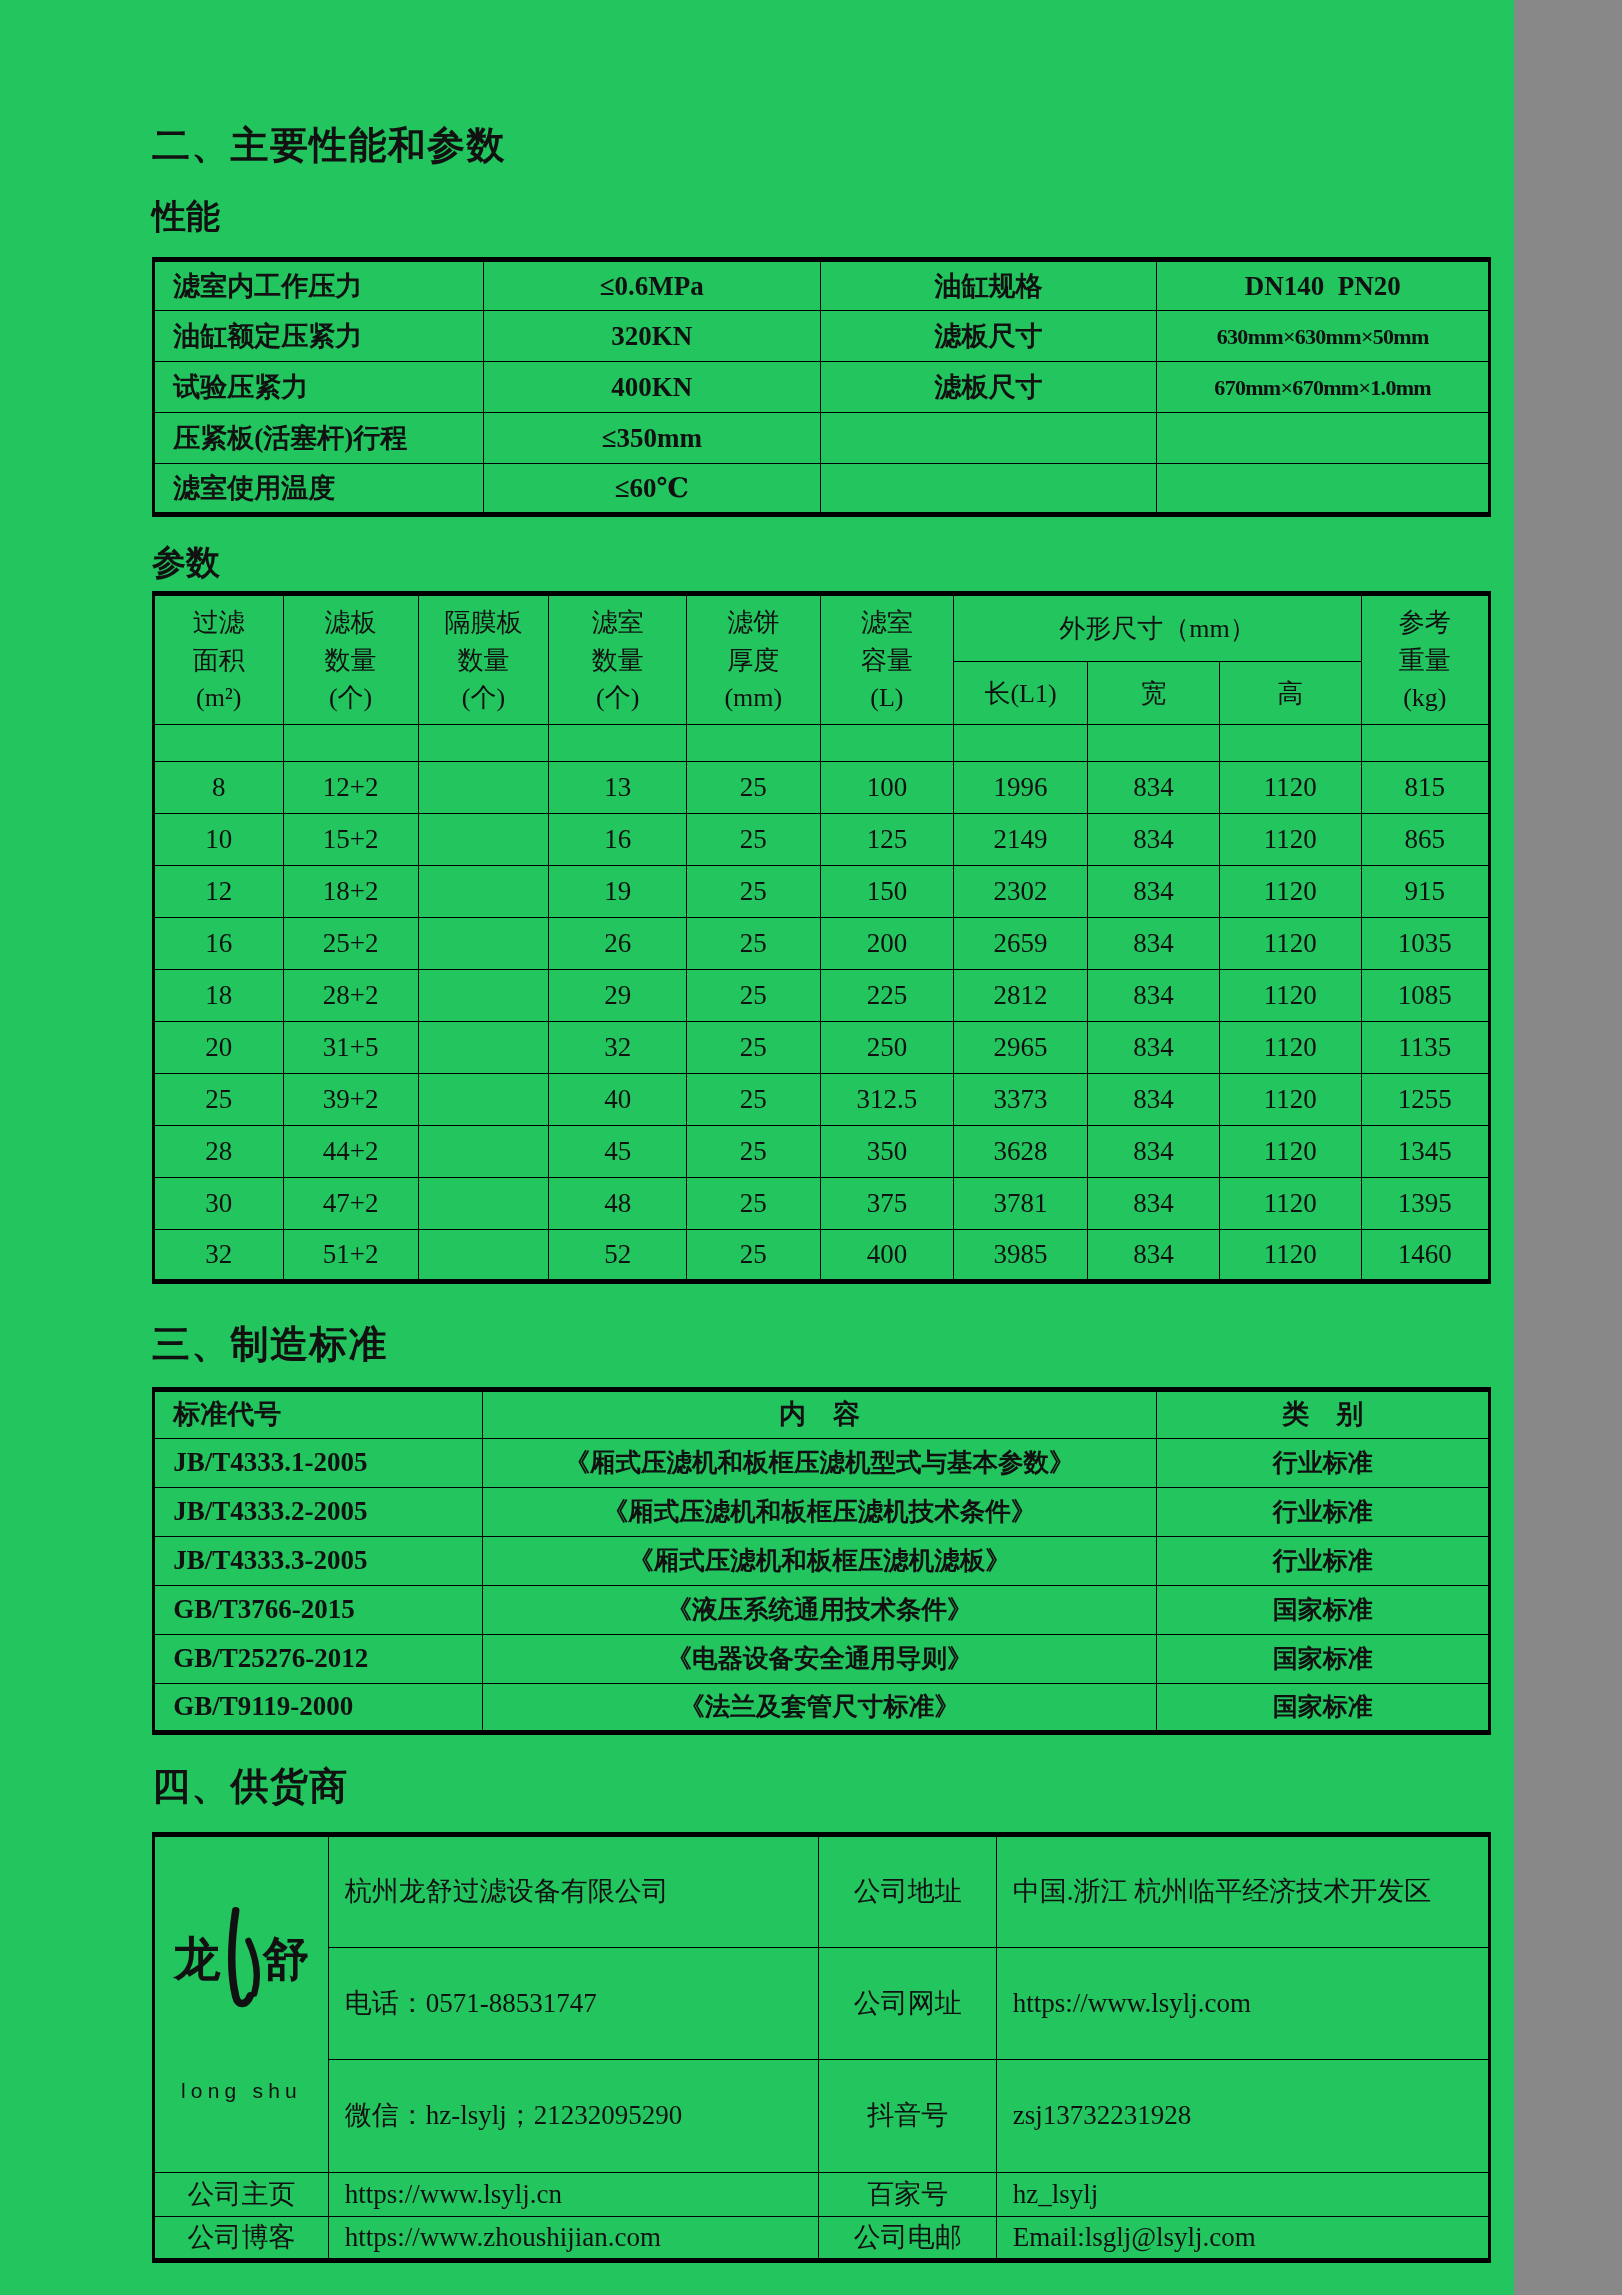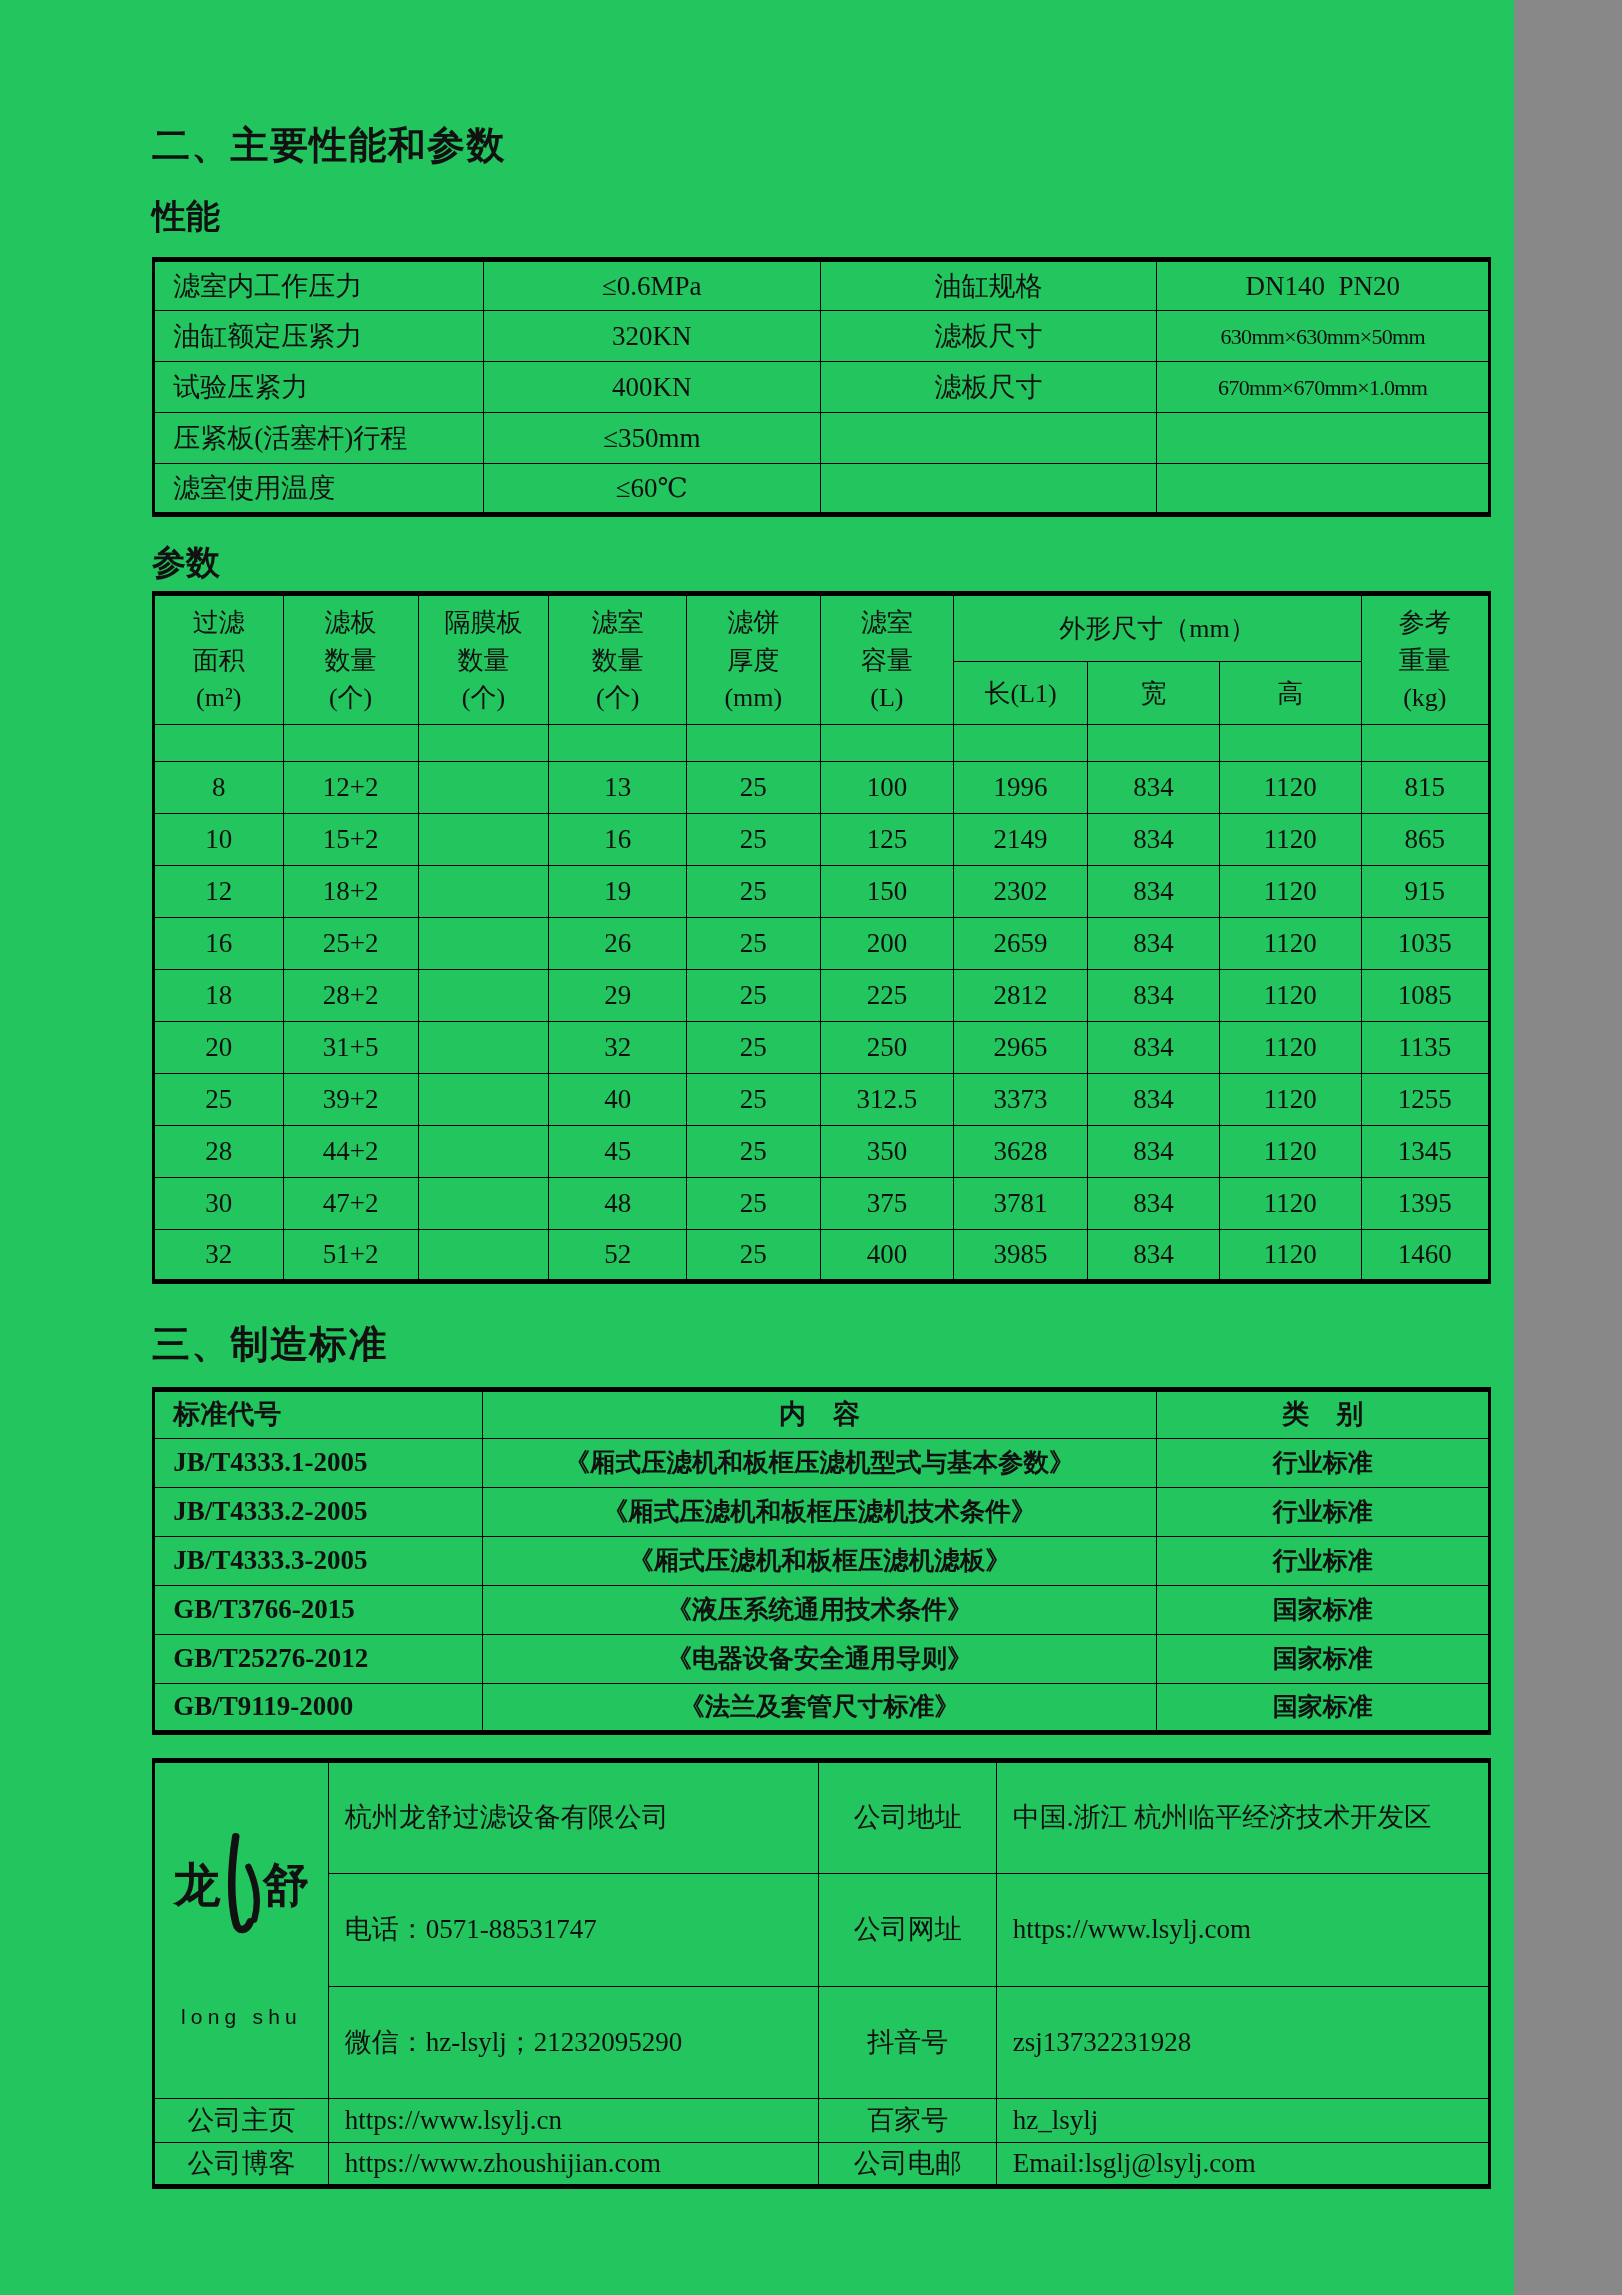--- a/index.html
+++ b/index.html
@@ -19,21 +19,21 @@
     border-top:5.9px solid #000; border-bottom:5.9px solid #000;
     border-left:3.3px solid #000; border-right:3.3px solid #000;
   }
   table.doc-tbl td {
     border:1.3px solid #000; text-align:center; vertical-align:middle;
     font-size:27px; line-height:1.25; padding:1.3px 6.5px;
     white-space:pre-wrap; overflow:hidden;
   }
   .ta-l { text-align:left !important; padding-left:18.3px !important; }
 
-  .perf { margin-top:21.6px; }
+  .perf { margin-top:21.6px;font-weight:bold; }
   .perf tr { height:51px; }
   .cond { font-size:22px !important; letter-spacing:-0.7px; }
 
   .params { margin-top:9px; }
   .params tr.hrow1 { height:68px; }
   .params tr.hrow2 { height:63px; }
   .params tr.erow  { height:37px; }
   .params tr.drow  { height:52px; }
   .params td.hd { font-size:26px; line-height:1.45; }
 
@@ -326,20 +326,21 @@
         <td class="cat">国家标准</td>
       </tr>
       <tr>
         <td class="code">GB/T9119-2000</td>
         <td class="cont">《法兰及套管尺寸标准》</td>
         <td class="cat">国家标准</td>
       </tr>
     </tbody>
       </table>
 
+    <div class="sec-title sec-title-4">四、供货商</div>
 
     <table class="doc-tbl supp">
       <colgroup>
           <col style="width:13.1%">
           <col style="width:36.7%">
           <col style="width:13.3%">
           <col style="width:36.9%">
         </colgroup>
       <tbody>
           <tr>

